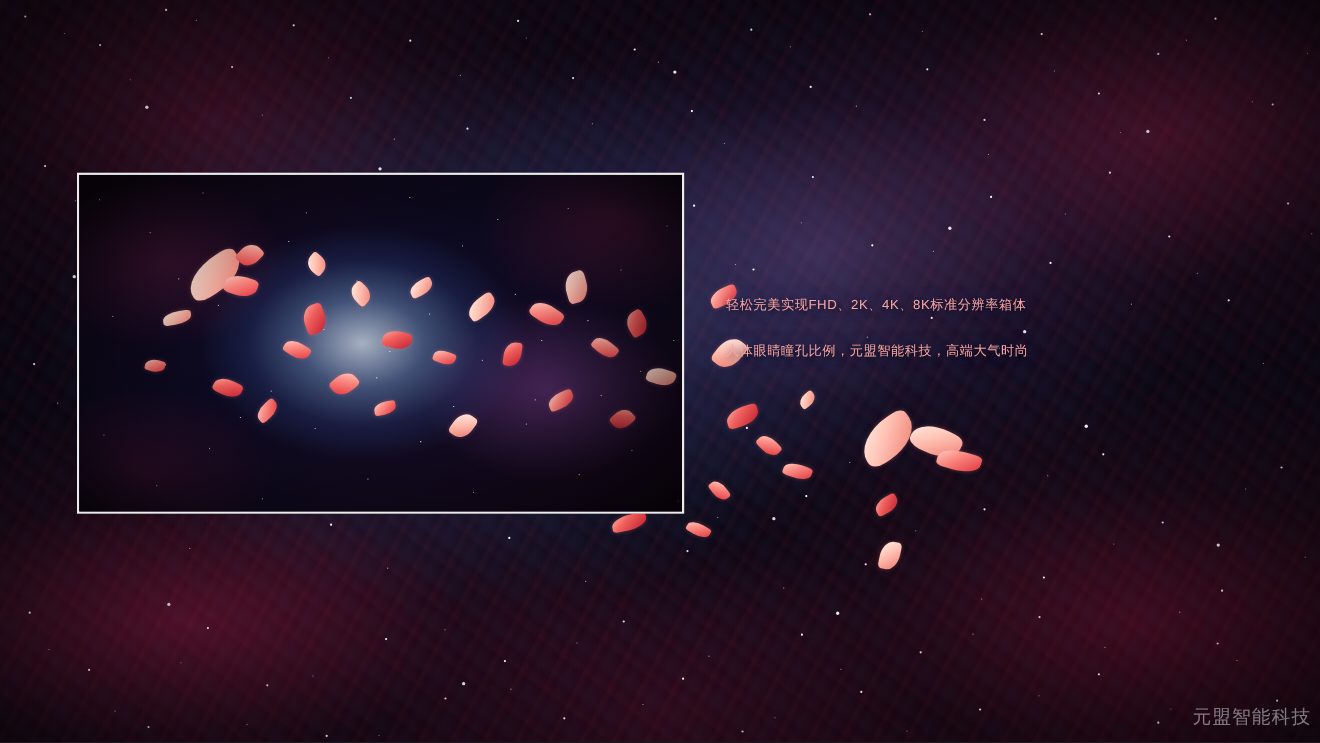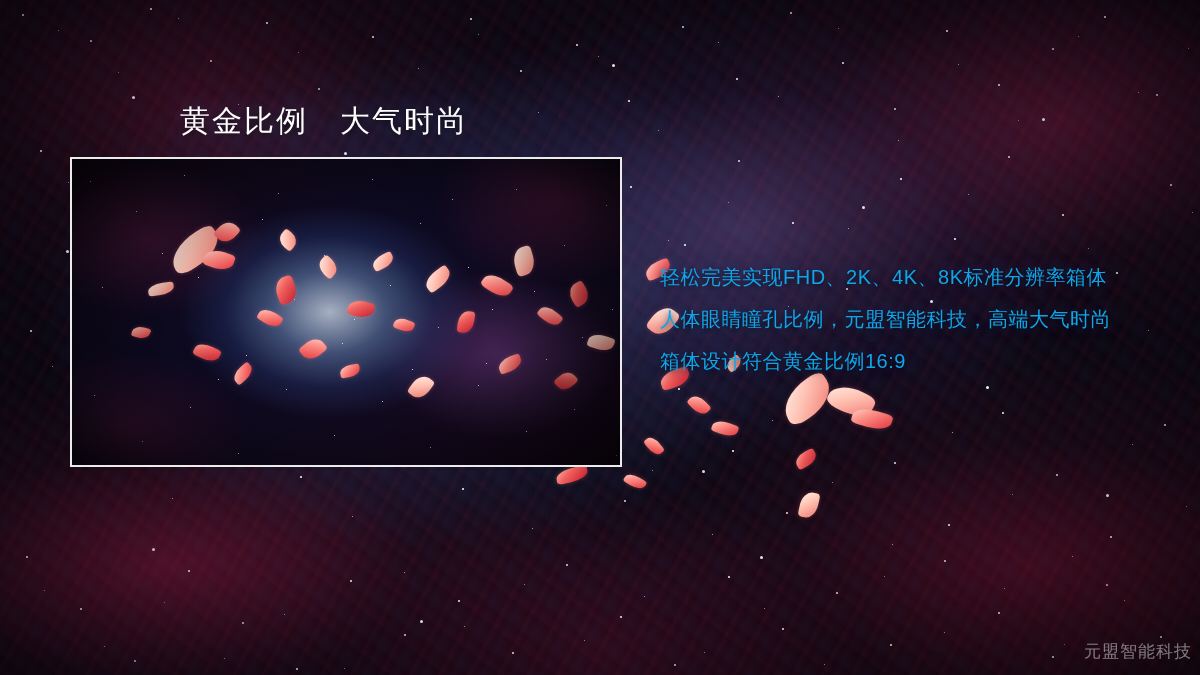--- a/index.html
+++ b/index.html
@@ -193,23 +193,23 @@
     color:#ffffff;
     white-space:nowrap;
     text-shadow:0 2px 8px rgba(0,0,0,0.75), 0 0 22px rgba(120,150,255,0.35);
   }
   #body-text {
     position:absolute;
     left:660px; top:256px;
     width:520px;
   }
   #body-text .line {
-    font-size:20px;
+    font-size:12px;
     line-height:42px;
-    color:#0ea5e9;
+    color:#fca5a5;
     white-space:nowrap;
     letter-spacing:0.5px;
     text-shadow:0 2px 7px rgba(0,0,0,0.80), 0 0 16px rgba(60,90,180,0.45);
   }
   #watermark {
     position:absolute;
     right:8px; bottom:12px;
     font-size:17px;
     letter-spacing:1px;
     color:rgba(225,225,230,0.52);
@@ -272,23 +272,21 @@
     <div class="petal" style="left:268px;top:206px;width:20px;height:12px;transform:rotate(-10deg);"></div>
     <div class="petal pale" style="left:340px;top:216px;width:18px;height:24px;transform:rotate(36deg);"></div>
     <div class="petal" style="left:426px;top:198px;width:24px;height:14px;transform:rotate(-22deg);"></div>
     <div class="petal deep" style="left:486px;top:212px;width:16px;height:20px;transform:rotate(48deg);"></div>
     <div class="petal" style="left:60px;top:168px;width:18px;height:11px;transform:rotate(14deg);"></div>
     <div class="petal pale" style="left:208px;top:72px;width:16px;height:18px;transform:rotate(-50deg);"></div>
 
     <div class="frame-vig"></div>
   </div>
 
-  <div id="title">黄金比例　大气时尚</div>
 
   <div id="body-text">
     <div class="line">轻松完美实现FHD、2K、4K、8K标准分辨率箱体</div>
     <div class="line">人体眼睛瞳孔比例，元盟智能科技，高端大气时尚</div>
-    <div class="line">箱体设计符合黄金比例16:9</div>
   </div>
 
   <div id="watermark">元盟智能科技</div>
 
 </div>
 
 </body></html>

